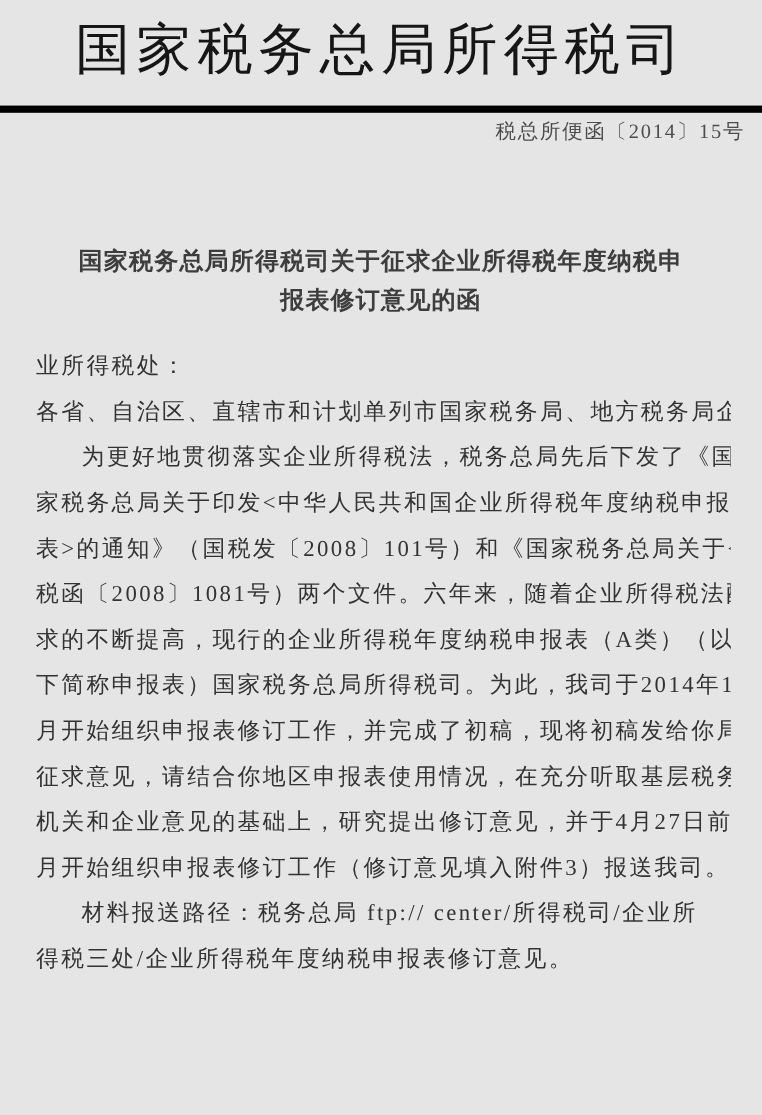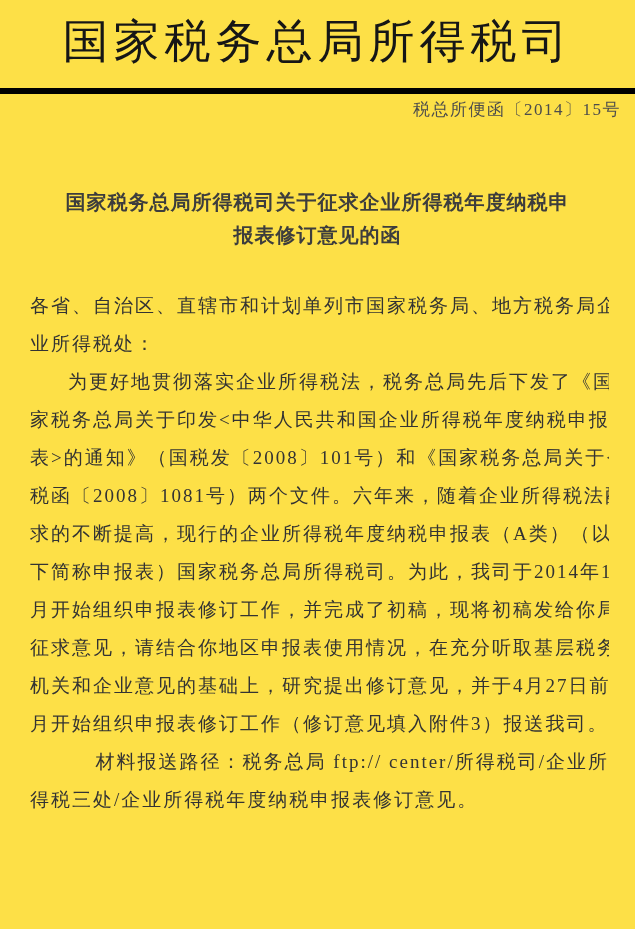--- a/index.html
+++ b/index.html
@@ -4,21 +4,21 @@
 <style>
   html, body {
     margin: 0;
     padding: 0;
     background: #ffffff;
   }
   .page {
     position: relative;
     width: 635px;
     height: 929px;
-    background: #fde047;
+    background: #e5e5e5;
     overflow: hidden;
     font-family: "Liberation Serif", "DejaVu Serif", serif;
   }
   .masthead {
     position: absolute;
     top: 6px;
     left: 0;
     right: 0;
     text-align: center;
     font-size: 46px;
@@ -44,21 +44,21 @@
     letter-spacing: 1.5px;
     color: #4c4c4c;
     line-height: 24px;
     white-space: nowrap;
   }
   .doc-title {
     position: absolute;
     top: 186px;
     left: 35px;
     right: 35px;
-    margin: 0;
+    margin: 16px;
     text-align: center;
     font-size: 20px;
     font-weight: 600;
     letter-spacing: 1px;
     color: #3d3d3d;
     line-height: 33px;
   }
   .body-text {
     position: absolute;
     top: 287px;
@@ -69,43 +69,42 @@
   }
   .body-line {
     line-height: 38px;
     height: 38px;
     letter-spacing: 2px;
     white-space: nowrap;
     overflow: hidden;
   }
   .body-line.indent {
     text-indent: 38px;
-    text-align: right;
   }
 </style>
 </head>
 <body>
 
 <div class="page">
 
   <div class="masthead">国家税务总局所得税司</div>
 
   <div class="rule"></div>
 
   <div class="doc-number">税总所便函〔2014〕15号</div>
 
   <h1 class="doc-title">
     <span>国家税务总局所得税司关于征求企业所得税年度纳税申</span><br>
     <span>报表修订意见的函</span>
   </h1>
 
   <div class="body-text">
 
+    <div class="body-line">业所得税处：</div>
     <div class="body-line">各省、自治区、直辖市和计划单列市国家税务局、地方税务局企</div>
-    <div class="body-line">业所得税处：</div>
 
     <div class="body-line indent">为更好地贯彻落实企业所得税法，税务总局先后下发了《国</div>
     <div class="body-line">家税务总局关于印发&lt;中华人民共和国企业所得税年度纳税申报</div>
     <div class="body-line">表&gt;的通知》（国税发〔2008〕101号）和《国家税务总局关于&lt;</div>
     <div class="body-line">税函〔2008〕1081号）两个文件。六年来，随着企业所得税法配</div>
     <div class="body-line">求的不断提高，现行的企业所得税年度纳税申报表（A类）（以</div>
     <div class="body-line">下简称申报表）国家税务总局所得税司。为此，我司于2014年1</div>
     <div class="body-line">月开始组织申报表修订工作，并完成了初稿，现将初稿发给你局</div>
     <div class="body-line">征求意见，请结合你地区申报表使用情况，在充分听取基层税务</div>
     <div class="body-line">机关和企业意见的基础上，研究提出修订意见，并于4月27日前</div>

